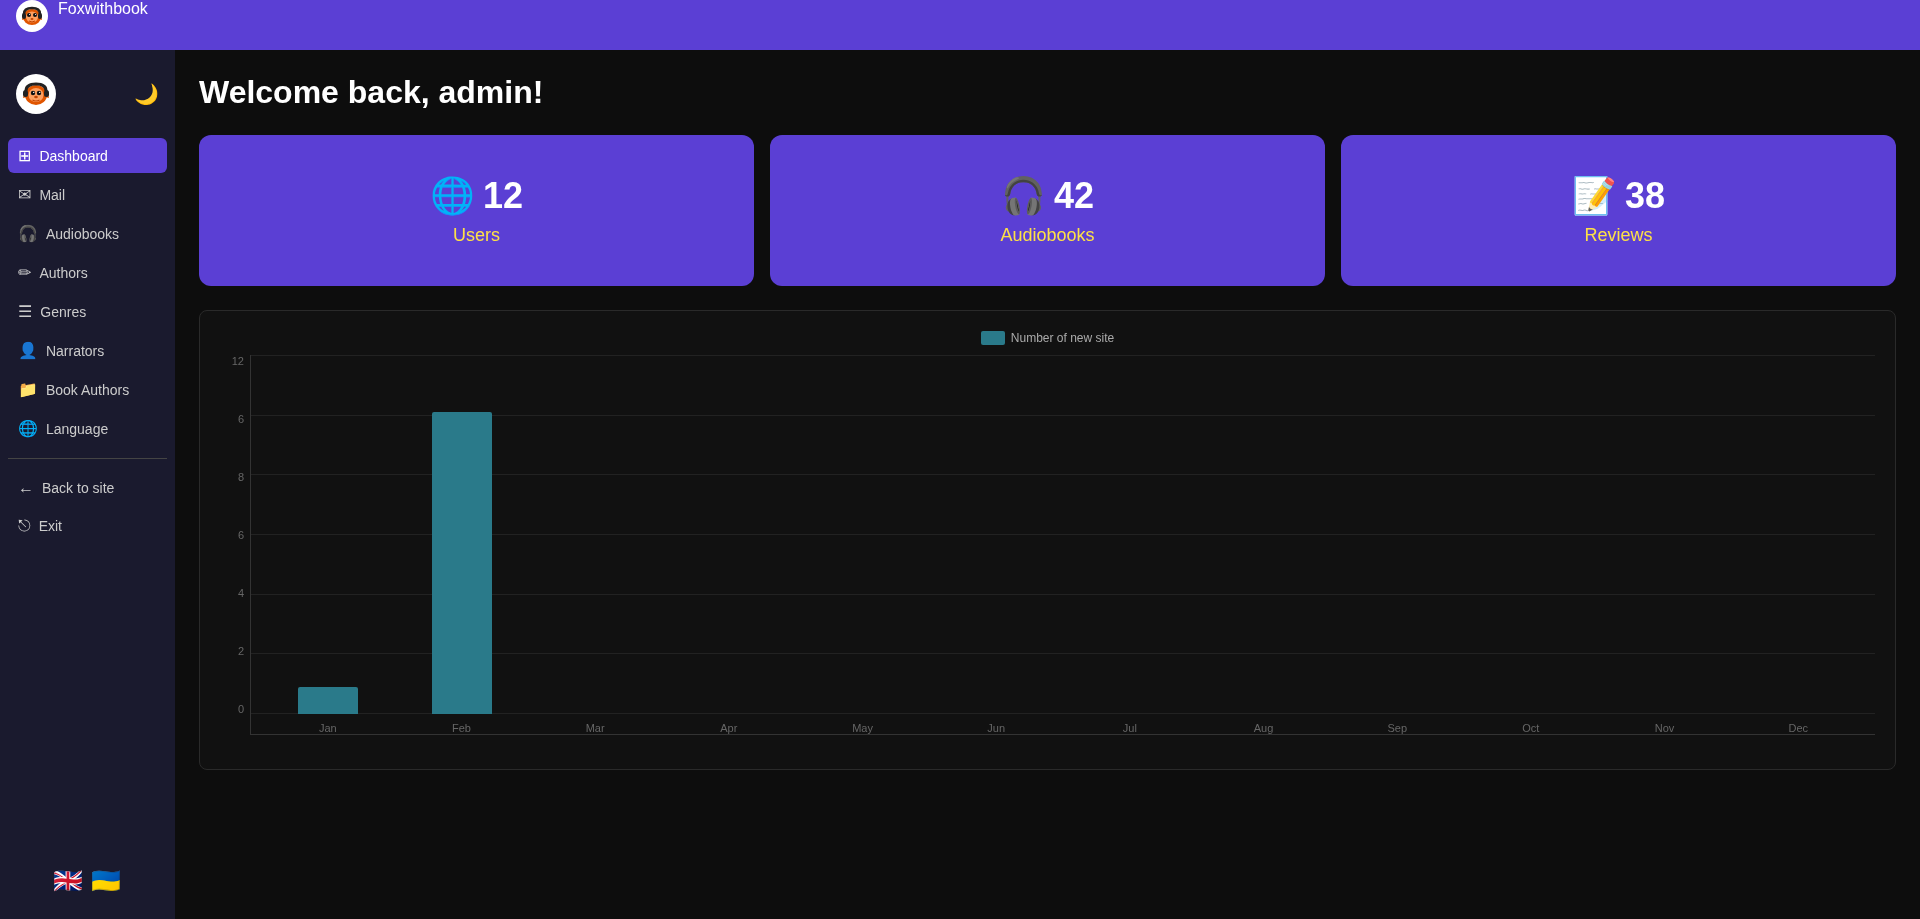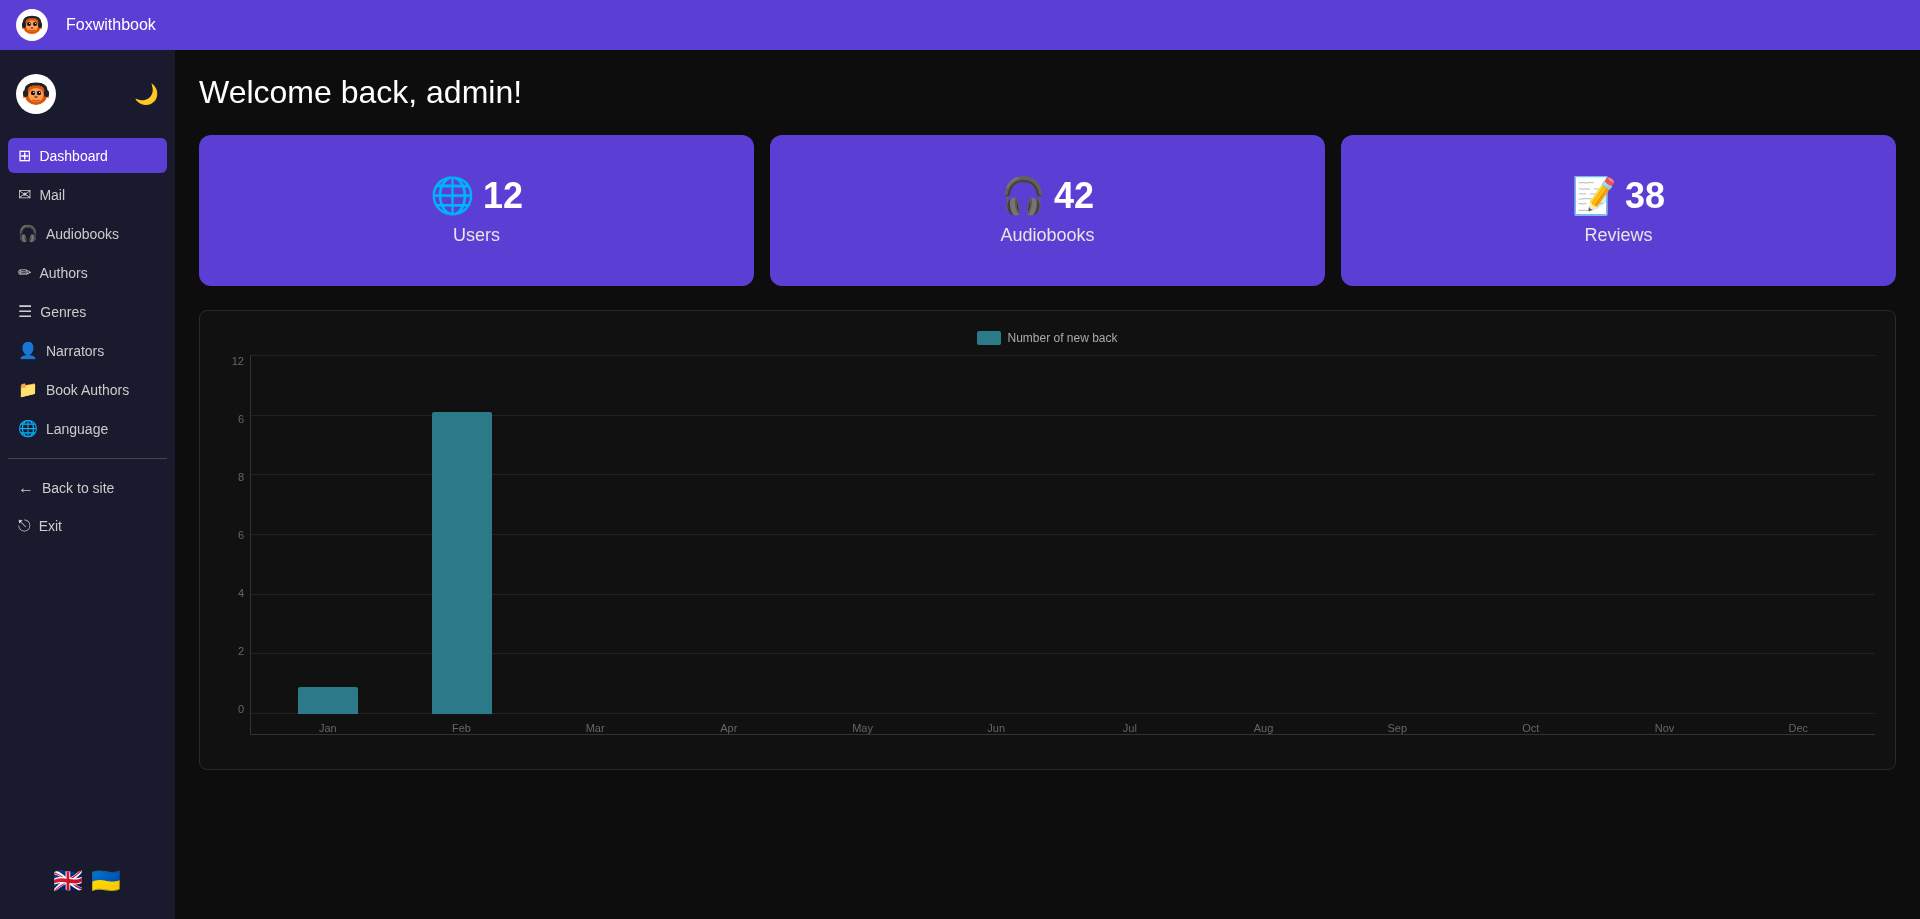--- a/index.html
+++ b/index.html
@@ -3,23 +3,23 @@
   <meta charset="utf-8">
   <style>
     * { margin: 0; padding: 0; box-sizing: border-box; }
     body { font-family: Arial, sans-serif; background: #0a0a0a; color: #fff; display: flex; flex-direction: column; height: 919px; overflow: hidden; }
 
     
     #topbar {
       background: #5b3fd4;
       height: 50px;
       display: flex;
-      align-items: center;
+      align-items: flex-start;
       padding: 0 16px;
-      gap: 18px;
+      gap: 10px;
       flex-shrink: 0;
     }
 
     
     #main-layout {
       display: flex;
       flex: 1;
       overflow: hidden;
     }
 
@@ -76,21 +76,21 @@
 
     
     #content {
       flex: 1;
       padding: 24px;
       overflow-y: auto;
       background: #0d0d0d;
     }
     .welcome-title {
       font-size: 32px;
-      font-weight: normal;
+      font-weight: bold;
       color: #fff;
       margin-bottom: 24px;
     }
 
     
     .stats-row {
       display: flex;
       gap: 16px;
       margin-bottom: 24px;
     }
@@ -108,21 +108,21 @@
     .stat-card .stat-number {
       font-size: 36px;
       font-weight: bold;
       color: #fff;
       display: flex;
       align-items: center;
       gap: 8px;
     }
     .stat-card .stat-label {
       font-size: 18px;
-      color: #e5e5e5;
+      color: #fde047;
       margin-top: 8px;
     }
 
     
     .chart-container {
       background: #111;
       border: 1px solid #2a2a2a;
       border-radius: 8px;
       padding: 20px 20px 10px;
       position: relative;
@@ -335,21 +335,21 @@
           <span>📝</span>
           <span>38</span>
         </div>
         <div class="stat-label">Reviews</div>
       </div>
     </div>
 
     <div class="chart-container">
       <div class="chart-legend">
         <div class="legend-color"></div>
-        <span>Number of new back</span>
+        <span>Number of new site</span>
       </div>
       <div class="chart-area">
         <div class="y-axis">
           <span>12</span>
           <span>6</span>
           <span>8</span>
           <span>6</span>
           <span>4</span>
           <span>2</span>
           <span>0</span>

